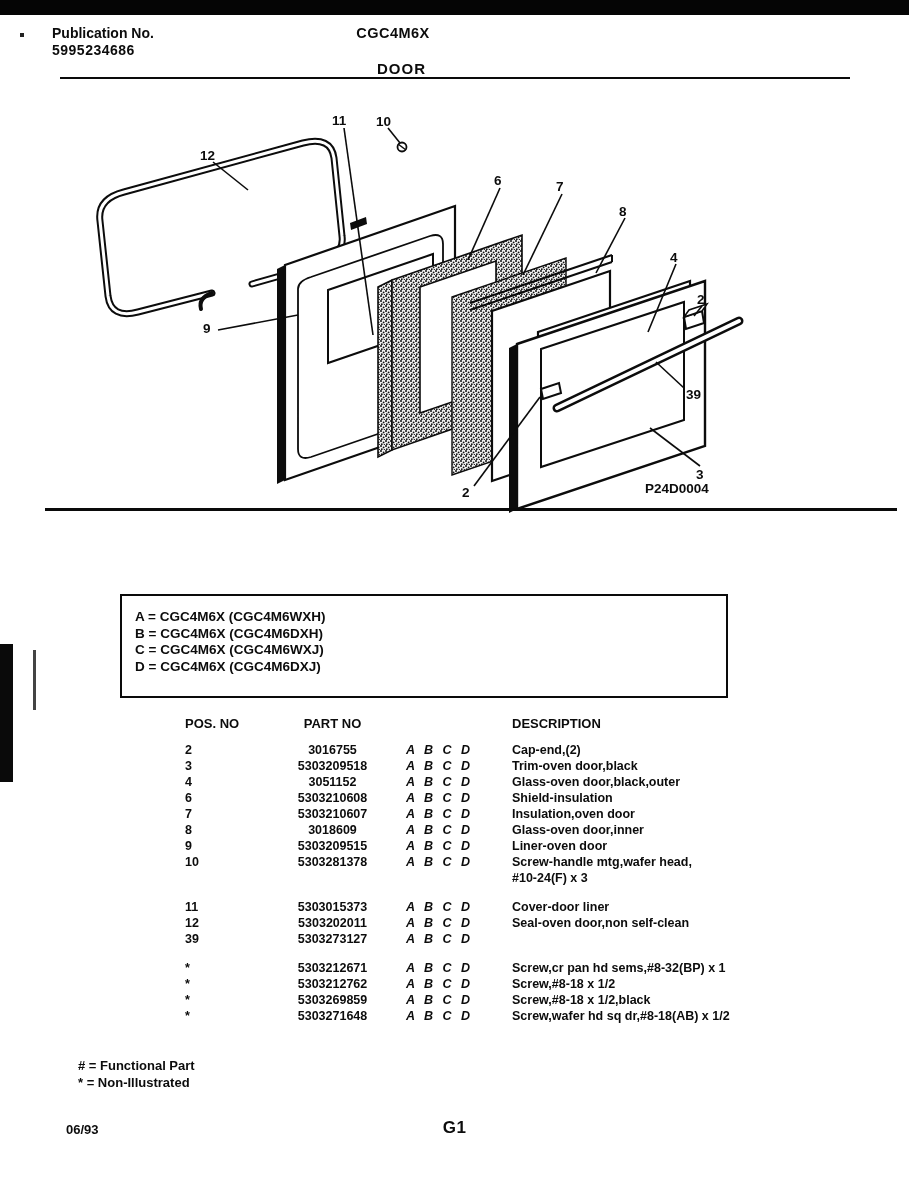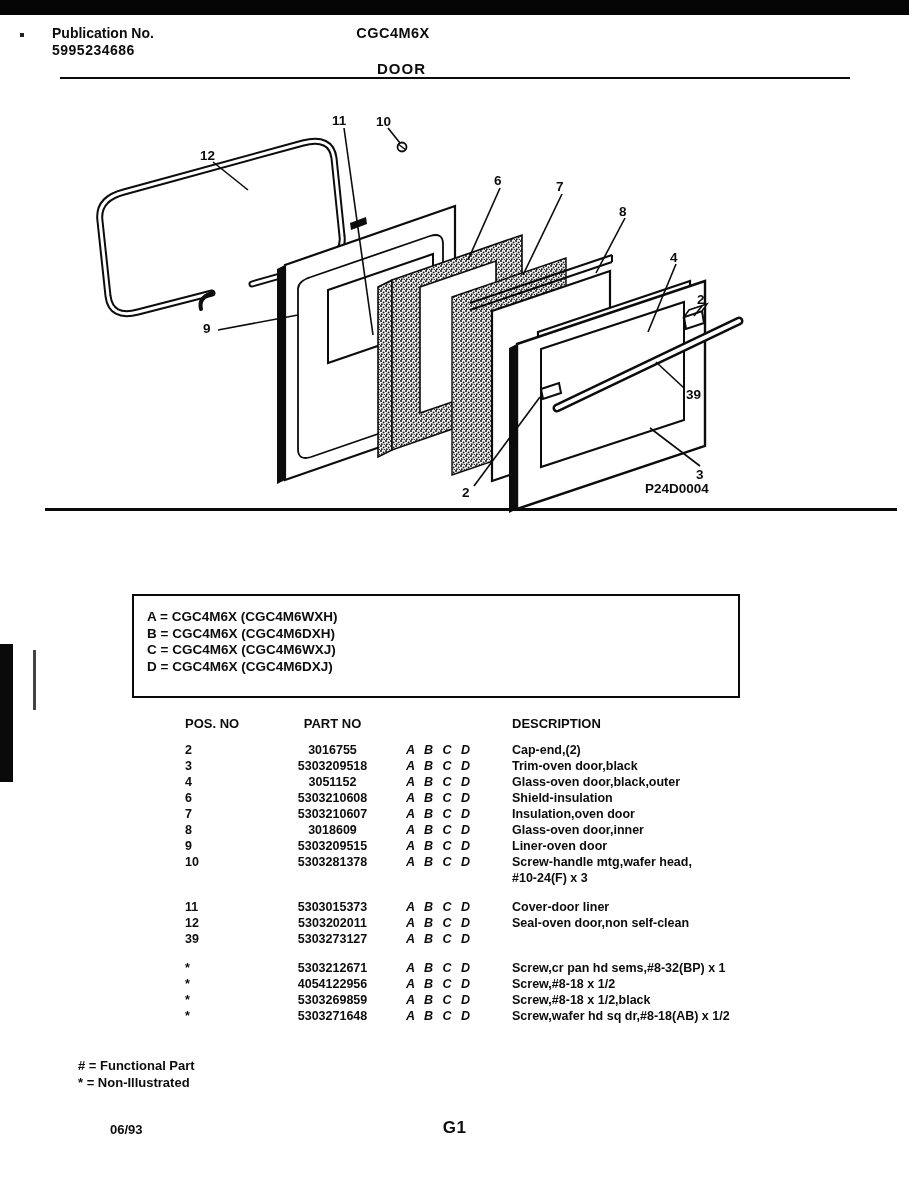--- a/index.html
+++ b/index.html
@@ -20,34 +20,34 @@
   .model-top{left:0;top:25px;width:786px;text-align:center;font-size:14.5px;letter-spacing:.5px;}
   .door-title{left:0;top:60px;width:803px;text-align:center;font-size:15px;letter-spacing:1px;}
   .hr1{left:60px;top:77px;width:790px;height:2px;background:#0a0a0a;}
   .hr2{left:45px;top:508px;width:852px;height:3px;background:#0a0a0a;}
   .tiny-dot{left:20px;top:33px;width:4px;height:4px;background:#222;}
   
   .diagram{left:0;top:90px;width:909px;height:430px;}
   
   .key-box{
     left:120px;top:594px;width:608px;height:104px;border:2.5px solid #0a0a0a;
-    box-sizing:border-box;padding:13px 0 0 13px;font-size:13.5px;line-height:16.5px;margin-left:12px;
+    box-sizing:border-box;padding:13px 0 0 13px;font-size:13.5px;line-height:16.5px;
   }
   
   .parts{left:185px;top:716px;width:600px;font-size:12.5px;}
   .t-head,.t-row{display:grid;grid-template-columns:100px 95px 110px 1fr;line-height:16px;}
   .t-head{margin-bottom:10px;font-size:13px;}
   .c-part,.h-part{text-align:center;}
   .c-models,.h-desc-spacer{padding-left:26px;}
   .c-models{letter-spacing:3px;white-space:nowrap;font-style:italic;}
   .c-desc,.h-desc{padding-left:22px;}
   .t-row.gap{margin-top:13px;}
   
   .legend{left:78px;top:1058px;font-size:13px;line-height:16.5px;}
-  .date{left:66px;top:1122px;font-size:13px;margin-left:44px;}
+  .date{left:66px;top:1122px;font-size:13px;}
   .pageno{left:0;top:1118px;width:909px;text-align:center;font-size:17px;letter-spacing:.5px;}
 </style>
 </head>
 <body>
 
 <div class="abs top-bar"></div>
 <div class="abs tiny-dot"></div>
 <div class="abs edge-artifact"></div>
 <div class="abs edge-artifact2"></div>
 
@@ -256,21 +256,21 @@
 
   <div class="t-row gap">
     <div class="c-pos">*</div>
     <div class="c-part">5303212671</div>
     <div class="c-models">A B C D</div>
     <div class="c-desc">Screw,cr pan hd sems,#8-32(BP) x 1</div>
   </div>
 
   <div class="t-row">
     <div class="c-pos">*</div>
-    <div class="c-part">4054122956</div>
+    <div class="c-part">5303212762</div>
     <div class="c-models">A B C D</div>
     <div class="c-desc">Screw,#8-18 x 1/2</div>
   </div>
 
   <div class="t-row">
     <div class="c-pos">*</div>
     <div class="c-part">5303269859</div>
     <div class="c-models">A B C D</div>
     <div class="c-desc">Screw,#8-18 x 1/2,black</div>
   </div>

